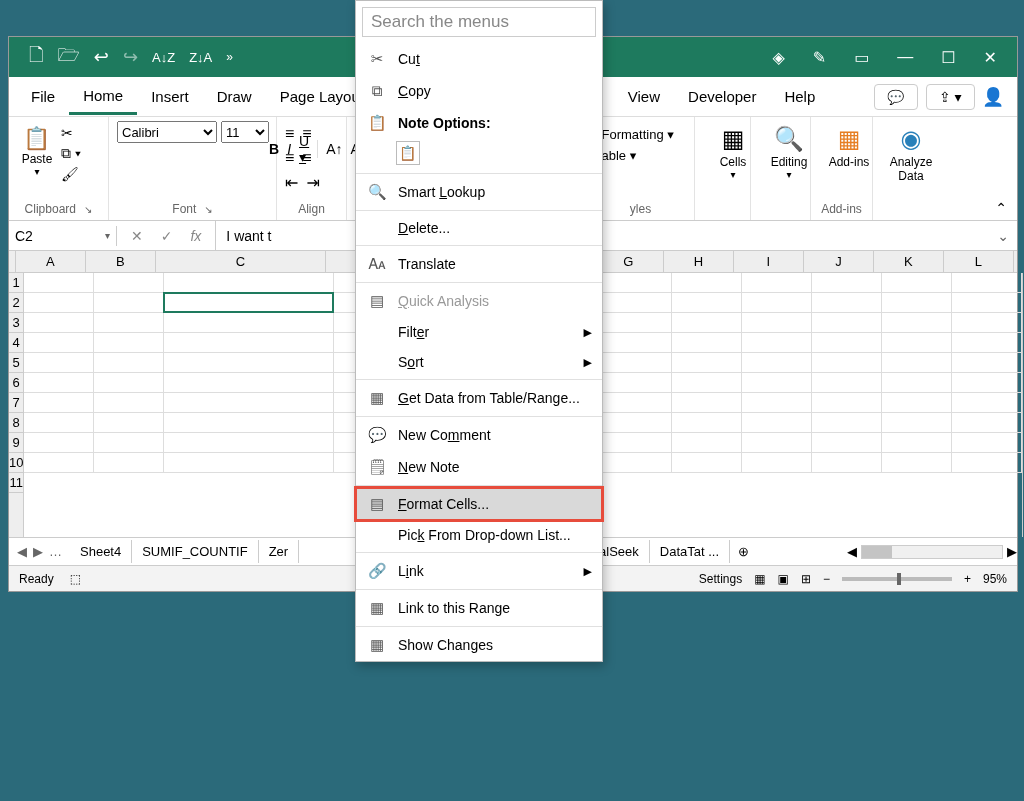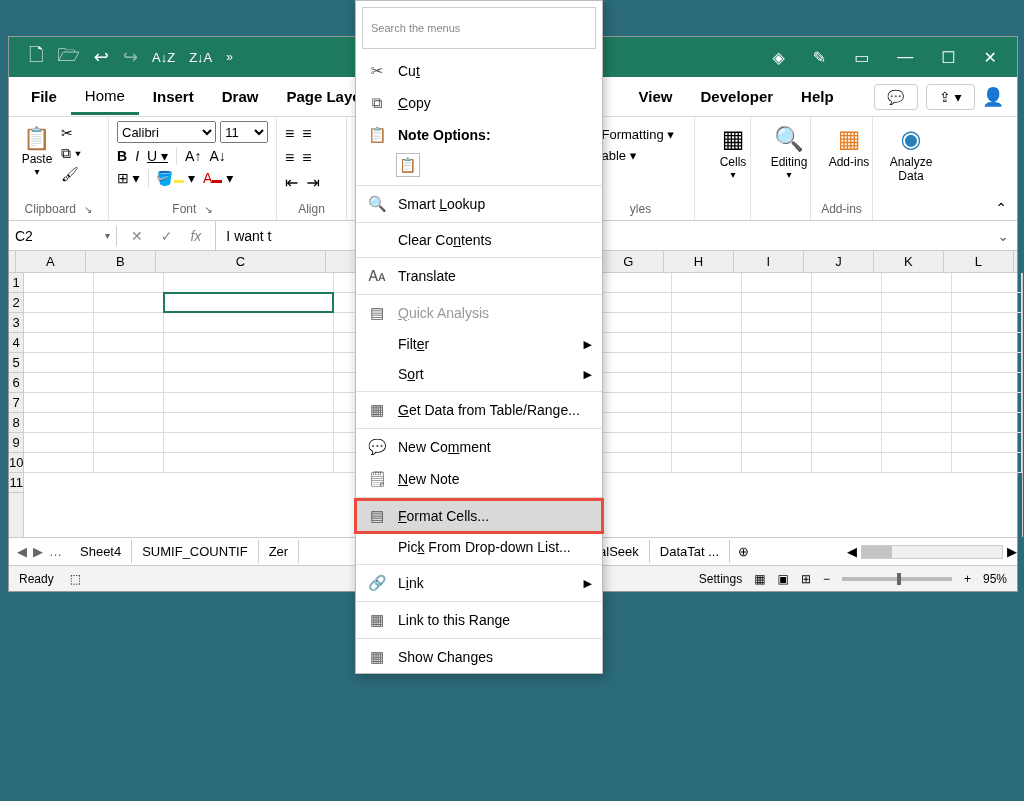--- a/index.html
+++ b/index.html
@@ -5,21 +5,21 @@
   * { box-sizing: border-box; margin: 0; padding: 0; font-family: "Segoe UI", Arial, sans-serif; }
   body { background: #2b6a7a; width: 1024px; height: 801px; overflow: hidden; position: relative; }
   .app-window { position: absolute; left: 8px; top: 36px; width: 1010px; background: #fff; border: 1px solid #999; }
   .titlebar { background: #1e7a5e; height: 40px; display: flex; align-items: center; color: #fff; font-size: 13px; }
   .titlebar .qat { display: flex; align-items: center; gap: 14px; padding-left: 20px; }
   .titlebar .qat span { font-size: 18px; }
   .titlebar .title { flex: 1; text-align: center; padding-left: 40px; }
   .titlebar .right { display: flex; align-items: center; gap: 28px; padding-right: 20px; }
   .titlebar .right span { font-size: 16px; }
   .menubar { height: 40px; background: #fff; display: flex; align-items: center; gap: 0; border-bottom: 1px solid #ddd; padding-left: 8px; }
-  .menubar .tab { padding: 8px 14px; font-size: 15px; cursor: pointer; font-weight: bold; }
+  .menubar .tab { padding: 8px 14px; font-size: 15px; cursor: pointer; }
   .menubar .tab.active { border-bottom: 3px solid #1e7a5e; font-weight: 400; }
   .menubar .right-btns { margin-left: auto; display: flex; gap: 8px; padding-right: 12px; align-items: center; }
   .menubar .btn { border: 1px solid #ccc; border-radius: 4px; padding: 4px 12px; font-size: 14px; }
   .ribbon { height: 104px; background: #fff; display: flex; border-bottom: 1px solid #ccc; }
   .group { border-right: 1px solid #e3e3e3; padding: 4px 8px 0; display: flex; flex-direction: column; justify-content: space-between; }
   .group-label { text-align: center; font-size: 12px; color: #666; padding-bottom: 4px; display: flex; justify-content: center; align-items: center; gap: 8px; }
   .group-body { flex: 1; display: flex; align-items: flex-start; gap: 4px; }
   .paste-btn { display: flex; flex-direction: column; align-items: center; justify-content: center; width: 40px; height: 60px; font-size: 12px; }
   .paste-btn .icon { font-size: 22px; }
   .mini-col { display: flex; flex-direction: column; gap: 4px; padding-top: 4px; }
@@ -54,21 +54,21 @@
   .sheet-tabs .hscroll { margin-left: auto; display: flex; align-items: center; gap: 4px; width: 170px; }
   .sheet-tabs .hscroll .track { flex: 1; height: 14px; background: #f0f0f0; border: 1px solid #ccc; position: relative; }
   .sheet-tabs .hscroll .thumb { position: absolute; left: 0; width: 30px; height: 100%; background: #c4c4c4; }
   .statusbar { height: 26px; background: #f3f3f3; border-top: 1px solid #ccc; display: flex; align-items: center; font-size: 12px; padding: 0 10px; gap: 16px; }
   .statusbar .right { margin-left: auto; display: flex; align-items: center; gap: 12px; }
   .zoom-slider { width: 110px; height: 4px; background: #bbb; position: relative; }
   .zoom-slider .knob { position: absolute; left: 55px; top: -4px; width: 4px; height: 12px; background: #666; }
 
   
   .context-menu { position: absolute; left: 355px; top: 0; width: 248px; background: #fff; border: 1px solid #bbb; box-shadow: 2px 4px 10px rgba(0,0,0,0.25); font-size: 14px; }
-  .context-menu .search { margin: 6px; border: 1px solid #ccc; padding: 14px 8px; font-size: 11px; color: #888; }
+  .context-menu .search { margin: 6px; border: 1px solid #ccc; padding: 4px 8px; font-size: 17px; color: #888; }
   .context-menu .item { display: flex; align-items: center; padding: 7px 10px 7px 12px; gap: 12px; cursor: pointer; }
   .context-menu .item.disabled { color: #999; }
   .context-menu .item .micon { width: 18px; text-align: center; font-size: 15px; color: #555; }
   .context-menu .item .arrow { margin-left: auto; font-size: 11px; }
   .context-menu .paste-icon-row { padding: 2px 10px 6px 40px; }
   .context-menu .paste-icon-row span { display: inline-block; width: 24px; height: 24px; border: 1px solid #bbb; text-align: center; line-height: 22px; font-size: 14px; color: #888; }
   .context-menu .sep { height: 1px; background: #e0e0e0; margin: 2px 0; }
   .context-menu .highlighted { background: #d9d9d9; outline: 3px solid #e74c3c; outline-offset: -1px; }
   .underline-letter { text-decoration: underline; }
 </style>
@@ -128,21 +128,21 @@
           <span>⧉ ▾</span>
           <span>🖌</span>
         </div>
       </div>
       <div class="group-label">
           <span>Clipboard</span>
           <span style="font-size:10px">↘</span>
         </div>
     </div>
     <div class="group" style="width:168px">
-      <div style="display:flex;flex-direction:column">
+      <div style="display:flex;flex-direction:row">
         <div class="font-row1">
           <select style="width:100px"><option>Calibri</option></select>
           <select style="width:48px"><option>11</option></select>
         </div>
         <div class="font-row2">
           <b>B</b>
           <i>I</i>
           <span style="text-decoration:underline"><span>U</span> ▾</span>
           <span style="border-left:1px solid #ddd;height:18px"></span>
           <span>A↑</span>
@@ -451,21 +451,21 @@
     </div>
   <div class="paste-icon-row"><span>📋</span></div>
   <div class="sep"></div>
   <div class="item">
       <span class="micon" style="color:#2980b9">🔍</span>
       <span>Smart <span class="underline-letter">L</span>ookup</span>
     </div>
   <div class="sep"></div>
   <div class="item">
       <span class="micon"></span>
-      <span>Clear Co<span class="underline-letter">n</span>tents</span>
+      <span><span class="underline-letter">D</span>elete...</span>
     </div>
   <div class="sep"></div>
   <div class="item">
       <span class="micon">🗛</span>
       <span>Translate</span>
     </div>
   <div class="sep"></div>
   <div class="item disabled">
       <span class="micon">▤</span>
       <span><span class="underline-letter">Q</span>uick Analysis</span>

